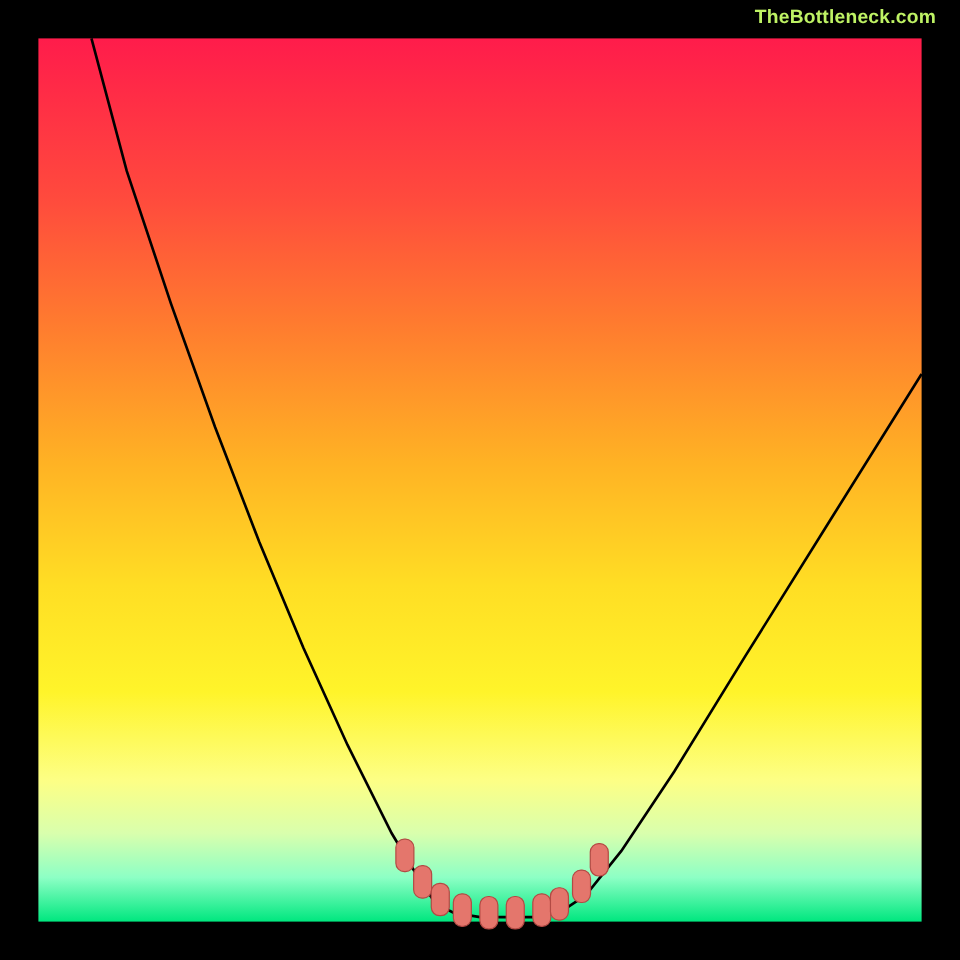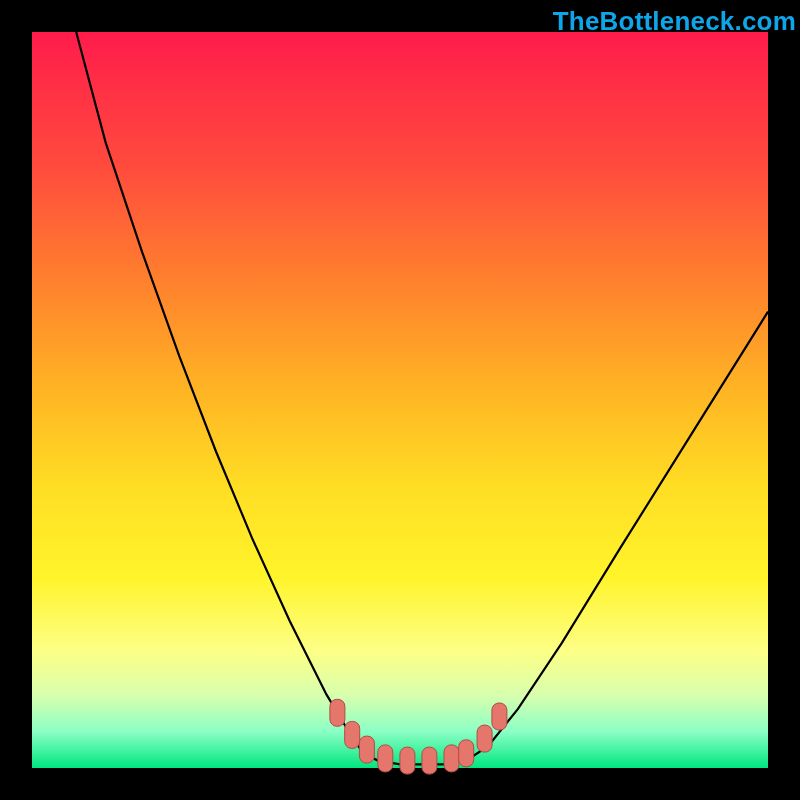--- a/index.html
+++ b/index.html
@@ -40,25 +40,25 @@
     position: absolute;
     left: 0;
     top: 0;
     width: 736px;
     height: 736px;
     overflow: visible;
   }
   .watermark {
     position: absolute;
     top: 6px;
-    right: 4px;
+    right: 20px;
     font-family: Arial, Helvetica, sans-serif;
-    font-size: 26px;
+    font-size: 16px;
     font-weight: 600;
-    color: #0ea5e9;
+    color: #bef264;
     letter-spacing: 0.2px;
   }
 </style>
 </head>
 <body>
 
 <div class="frame">
   <div class="plot">
     <svg viewBox="0 0 736 736">
       <g id="curves">

